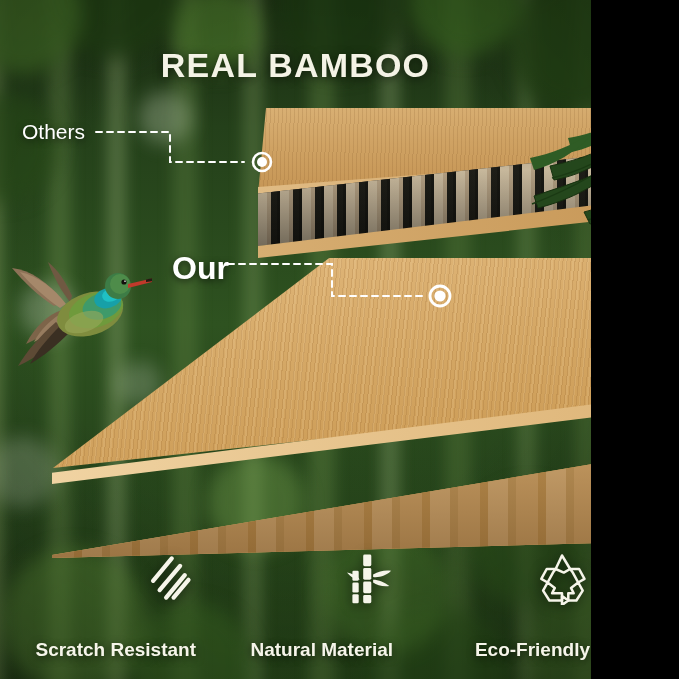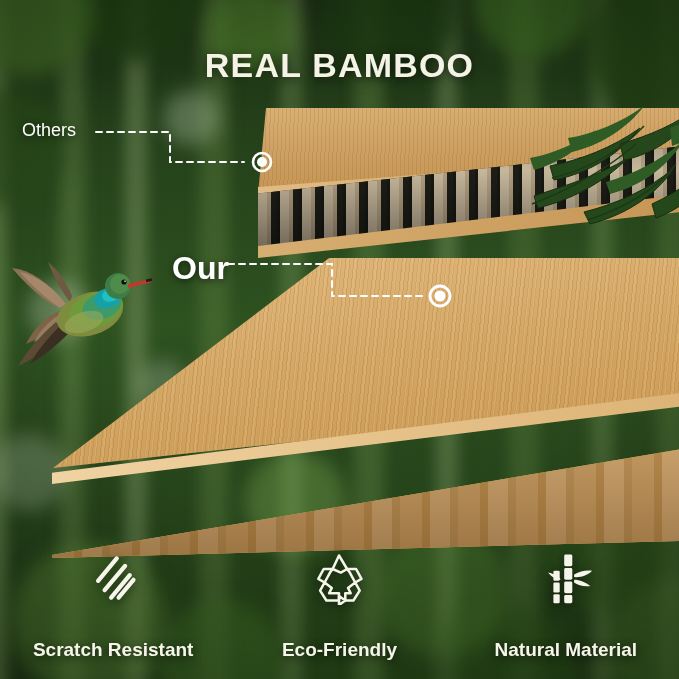--- a/index.html
+++ b/index.html
@@ -1,17 +1,17 @@
 <!DOCTYPE html>
 <html><head>
 <meta charset="utf-8">
 <style>
   html,body{margin:0;padding:0;background:#000;}
   .stage{
-    position:relative;width:679px;height:679px;overflow:hidden;
+    position:relative;width:591px;height:679px;overflow:hidden;
     font-family:"Liberation Sans",sans-serif;
     background:#1c2a16;
   }
 
   
   .bg{position:absolute;inset:0;overflow:hidden;}
   .bg-base{
     position:absolute;inset:-40px;
     background:
       radial-gradient(120% 70% at 50% 100%, rgba(40,74,26,.95) 0%, rgba(18,34,12,0) 60%),
@@ -145,30 +145,30 @@
 
   
   .bird{position:absolute;left:4px;top:248px;width:148px;height:128px;}
 
   
   .callout{position:absolute;}
   .co-label{
     position:absolute;color:#ffffff;white-space:nowrap;
     text-shadow:0 2px 7px rgba(0,0,0,.6);
   }
-  #callout-others .co-label{left:0;top:0;font-size:18px;font-weight:normal;}
+  #callout-others .co-label{left:0;top:0;font-size:21px;font-weight:normal;}
   #callout-our .co-label{left:0;top:0;font-size:32px;font-weight:bold;}
   .co-svg{position:absolute;left:0;top:0;overflow:visible;}
 
   
   .features{
     position:absolute;left:0;right:0;bottom:18px;height:110px;
     display:flex;align-items:flex-end;justify-content:space-around;
   }
-  .feature{display:flex;flex-direction:column;align-items:center;width:33%;gap:16px;}
+  .feature{display:flex;flex-direction:column;align-items:flex-end;width:33%;gap:16px;}
   .feat-icon{height:62px;display:flex;align-items:center;justify-content:center;
              filter:drop-shadow(0 2px 6px rgba(0,0,0,.55));}
   .feat-label{
     margin-top:14px;font-size:19px;font-weight:bold;color:#f6f5ea;
     text-shadow:0 2px 8px rgba(0,0,0,.6);white-space:nowrap;
   }
 </style>
 </head>
 <body>
 
@@ -289,47 +289,47 @@
             <line x1="36" y1="50" x2="52" y2="31"></line>
           </g>
         </svg>
       </div>
       <div class="feat-label">Scratch Resistant</div>
     </div>
 
     <div class="feature">
       <div class="feat-icon">
         <svg viewBox="0 0 62 60" width="56" height="54">
-          <g fill="none" stroke="#f6f5ea" stroke-width="2.8" stroke-linejoin="round">
-            <path d="M31 5 L40 20 L33 24 L24 20 Z"></path>
-            <path d="M24 20 L14 20 L8 31 L15 35 L21 24 Z"></path>
-            <path d="M40 20 L50 20 L56 31 L49 35 L43 24 Z"></path>
-            <path d="M15 35 L10 44 L17 55 L31 55 L31 47 L20 47 L23 41 Z"></path>
-            <path d="M49 35 L54 44 L47 55 L38 55 L38 47 L44 47 L41 41 Z"></path>
-            <path d="M38 55 L31 60 L31 50 Z"></path>
-          </g>
-        </svg>
-      </div>
-      <div class="feat-label">Eco-Friendly</div>
-    </div>
-
-    <div class="feature">
-      <div class="feat-icon">
-        <svg viewBox="0 0 62 60" width="56" height="54">
           <g fill="#f6f5ea">
             <rect x="29" y="4" width="9" height="13" rx="1.6"></rect>
             <rect x="29" y="19" width="9" height="13" rx="1.6"></rect>
             <rect x="29" y="34" width="9" height="13" rx="1.6"></rect>
             <rect x="29" y="49" width="9" height="9" rx="1.6"></rect>
             <rect x="17" y="22" width="7" height="11" rx="1.4"></rect>
             <rect x="17" y="35" width="7" height="11" rx="1.4"></rect>
             <rect x="17" y="48" width="7" height="10" rx="1.4"></rect>
             <path d="M40 26 C47 22 54 21 60 22 C55 27 47 30 40 29 Z"></path>
             <path d="M40 32 C46 32 53 35 58 39 C51 40 44 38 40 35 Z"></path>
             <path d="M24 30 C20 27 16 25 11 24 C15 29 20 32 25 32 Z"></path>
           </g>
         </svg>
       </div>
       <div class="feat-label">Natural Material</div>
     </div>
 
+    <div class="feature">
+      <div class="feat-icon">
+        <svg viewBox="0 0 62 60" width="56" height="54">
+          <g fill="none" stroke="#f6f5ea" stroke-width="2.8" stroke-linejoin="round">
+            <path d="M31 5 L40 20 L33 24 L24 20 Z"></path>
+            <path d="M24 20 L14 20 L8 31 L15 35 L21 24 Z"></path>
+            <path d="M40 20 L50 20 L56 31 L49 35 L43 24 Z"></path>
+            <path d="M15 35 L10 44 L17 55 L31 55 L31 47 L20 47 L23 41 Z"></path>
+            <path d="M49 35 L54 44 L47 55 L38 55 L38 47 L44 47 L41 41 Z"></path>
+            <path d="M38 55 L31 60 L31 50 Z"></path>
+          </g>
+        </svg>
+      </div>
+      <div class="feat-label">Eco-Friendly</div>
+    </div>
+
   </div>
 </div>
 
 </body></html>

